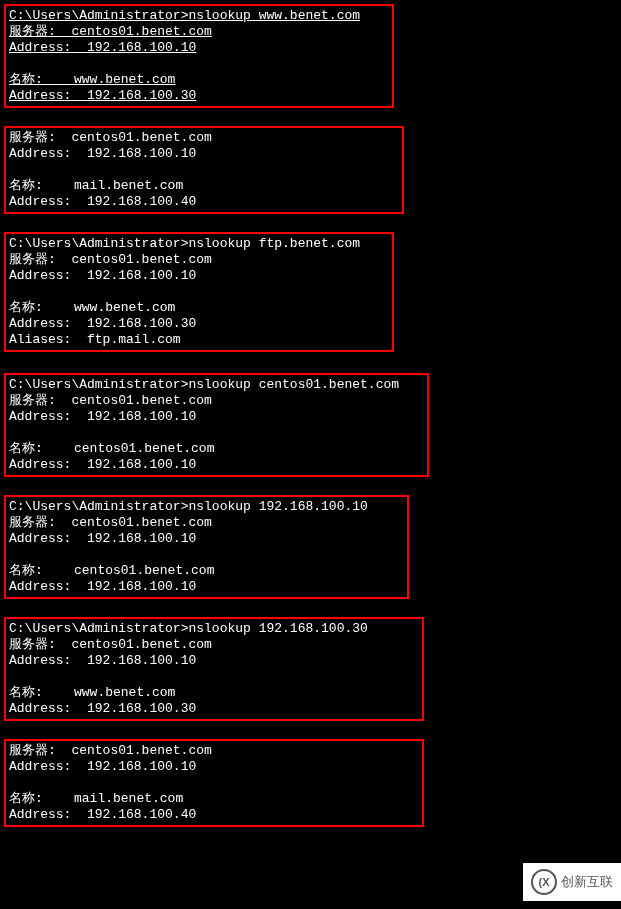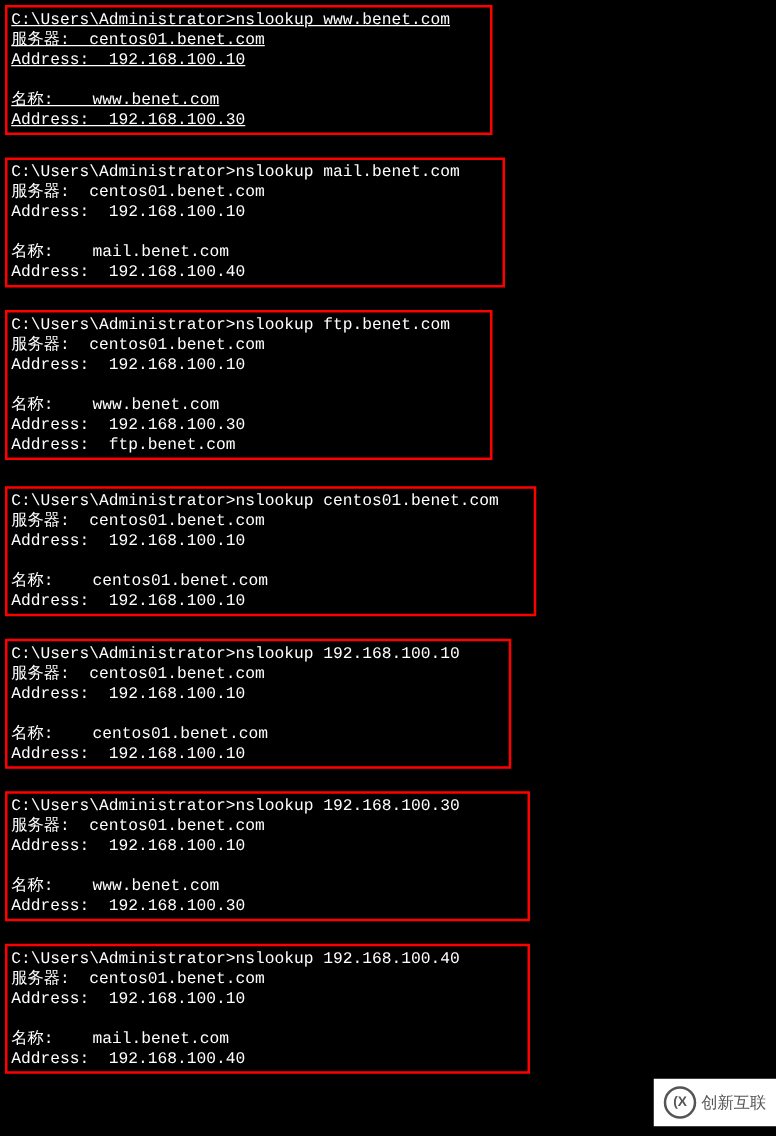--- a/index.html
+++ b/index.html
@@ -63,36 +63,35 @@
 <div class="query-block q1">
   <div class="line">C:\Users\Administrator&gt;nslookup www.benet.com</div>
   <div class="line">服务器:  centos01.benet.com</div>
   <div class="line">Address:  192.168.100.10</div>
   <div class="spacer"></div>
   <div class="line">名称:    www.benet.com</div>
   <div class="line">Address:  192.168.100.30</div>
 </div>
 
 <div class="query-block q2">
-  <div class="line">C:\Users\Administrator&gt;nslookup mail.benet.com</div>
   <div class="line">服务器:  centos01.benet.com</div>
   <div class="line">Address:  192.168.100.10</div>
   <div class="spacer"></div>
   <div class="line">名称:    mail.benet.com</div>
   <div class="line">Address:  192.168.100.40</div>
 </div>
 
 <div class="query-block q3">
   <div class="line">C:\Users\Administrator&gt;nslookup ftp.benet.com</div>
   <div class="line">服务器:  centos01.benet.com</div>
   <div class="line">Address:  192.168.100.10</div>
   <div class="spacer"></div>
   <div class="line">名称:    www.benet.com</div>
   <div class="line">Address:  192.168.100.30</div>
-  <div class="line">Address:  ftp.benet.com</div>
+  <div class="line">Aliases:  ftp.mail.com</div>
 </div>
 
 <div class="query-block q4">
   <div class="line">C:\Users\Administrator&gt;nslookup centos01.benet.com</div>
   <div class="line">服务器:  centos01.benet.com</div>
   <div class="line">Address:  192.168.100.10</div>
   <div class="spacer"></div>
   <div class="line">名称:    centos01.benet.com</div>
   <div class="line">Address:  192.168.100.10</div>
 </div>
@@ -109,21 +108,20 @@
 <div class="query-block q6">
   <div class="line">C:\Users\Administrator&gt;nslookup 192.168.100.30</div>
   <div class="line">服务器:  centos01.benet.com</div>
   <div class="line">Address:  192.168.100.10</div>
   <div class="spacer"></div>
   <div class="line">名称:    www.benet.com</div>
   <div class="line">Address:  192.168.100.30</div>
 </div>
 
 <div class="query-block q7">
-  <div class="line">C:\Users\Administrator&gt;nslookup 192.168.100.40</div>
   <div class="line">服务器:  centos01.benet.com</div>
   <div class="line">Address:  192.168.100.10</div>
   <div class="spacer"></div>
   <div class="line">名称:    mail.benet.com</div>
   <div class="line">Address:  192.168.100.40</div>
 </div>
 
 <div class="watermark">
   <div class="watermark-icon">(X</div>
   <span>创新互联</span>

